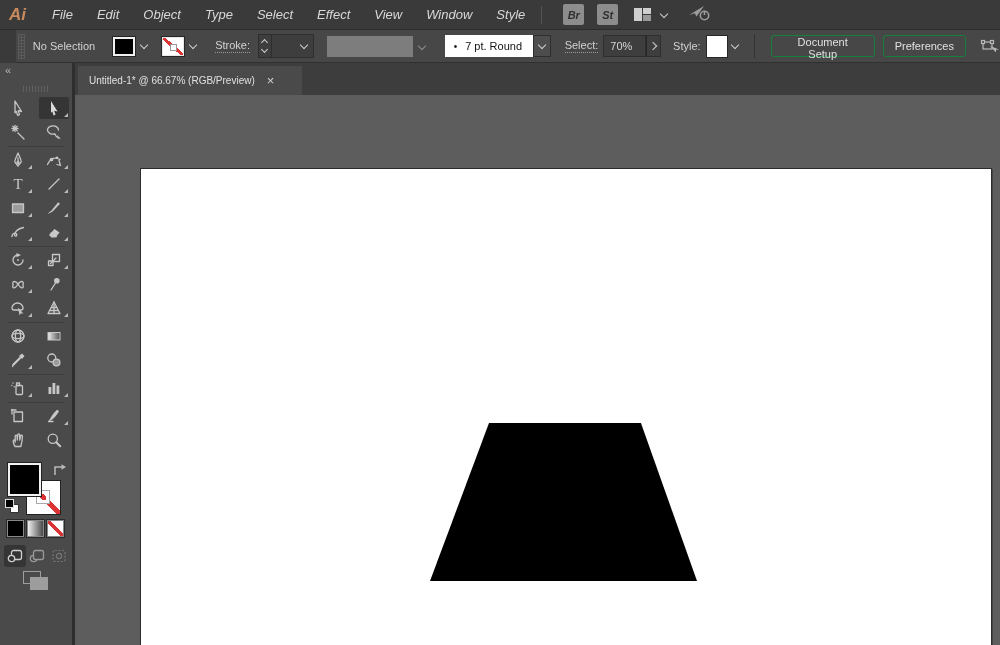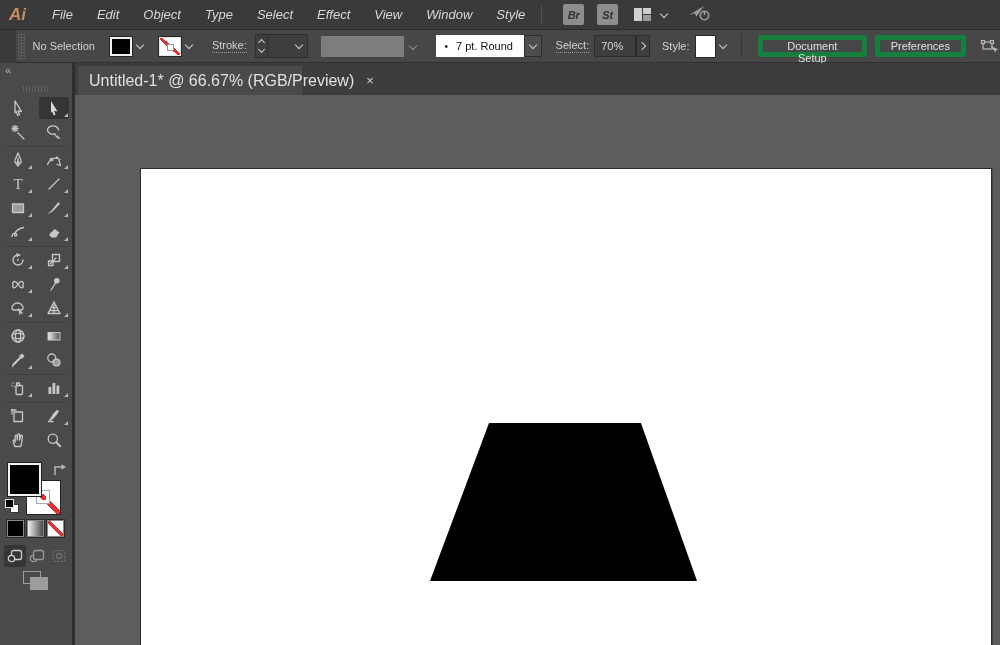--- a/index.html
+++ b/index.html
@@ -61,30 +61,30 @@
     display:flex; align-items:center; justify-content:center; }
   #opacity-label { margin-left:14px; }
   #opacity-field { width:44px; height:22px; background:#3e3e3e; border:1px solid #2e2e2e; margin-left:5px;
     font-size:11px; display:flex; align-items:center; padding-left:6px; }
   #opacity-more { width:15px; height:22px; background:#3e3e3e; border:1px solid #2e2e2e; border-left:1px solid #262626;
     display:flex; align-items:center; justify-content:center; }
   #opacity-more .chev { transform:rotate(-45deg); margin:0 0 0 -2px; }
   #style-label { margin-left:12px; }
   #style-swatch { width:21px; height:21px; background:#fff; box-shadow:0 0 0 1px #262626; margin-left:6px; }
   .cb-sep { width:1px; height:24px; background:#333; margin:0 8px 0 10px; }
-  .cb-btn { height:22px; padding:0 11px; border:5px solid #15803d; border-radius:3px; background:transparent;
+  .cb-btn { height:22px; padding:0 11px; border:1px solid #15803d; border-radius:3px; background:transparent;
     color:#e0e0e0; font-size:11px; font-family:"Liberation Sans",sans-serif; margin-left:8px; }
   #select-similar { display:flex; align-items:center; margin-left:14px; }
 
   
   #tabrow { position:absolute; top:63px; left:72px; right:0; height:32px; background:#3d3d3d;
     border-left:3px solid #2e2e2e; }
   #doc-tab { position:absolute; left:3px; top:3px; height:29px; width:224px; background:#4a4a4a;
     display:flex; align-items:center; padding:0 8px 0 11px; }
-  #doc-tab-title { font-size:16px; color:#e0e0e0; white-space:nowrap; }
+  #doc-tab-title { font-size:10px; color:#e0e0e0; white-space:nowrap; }
   #doc-tab-close { margin-left:12px; color:#cfcfcf; font-size:13px; line-height:13px; }
 
   
   #toolbar { position:absolute; top:63px; left:0; width:72px; bottom:0; background:#4a4a4a; }
   #tb-collapse { position:absolute; left:5px; top:1px; font-size:11px; color:#b5b5b5; letter-spacing:1px; }
   #tb-grip { position:absolute; left:23px; top:23px; width:27px; height:6px;
     background:repeating-linear-gradient(90deg,#606060 0 1px, transparent 1px 3px); }
   #tools { position:absolute; top:33px; left:0; width:72px; }
   .trow { display:flex; height:24px; }
   .cell { position:relative; width:36px; height:24px; display:flex; align-items:center; justify-content:center; }

